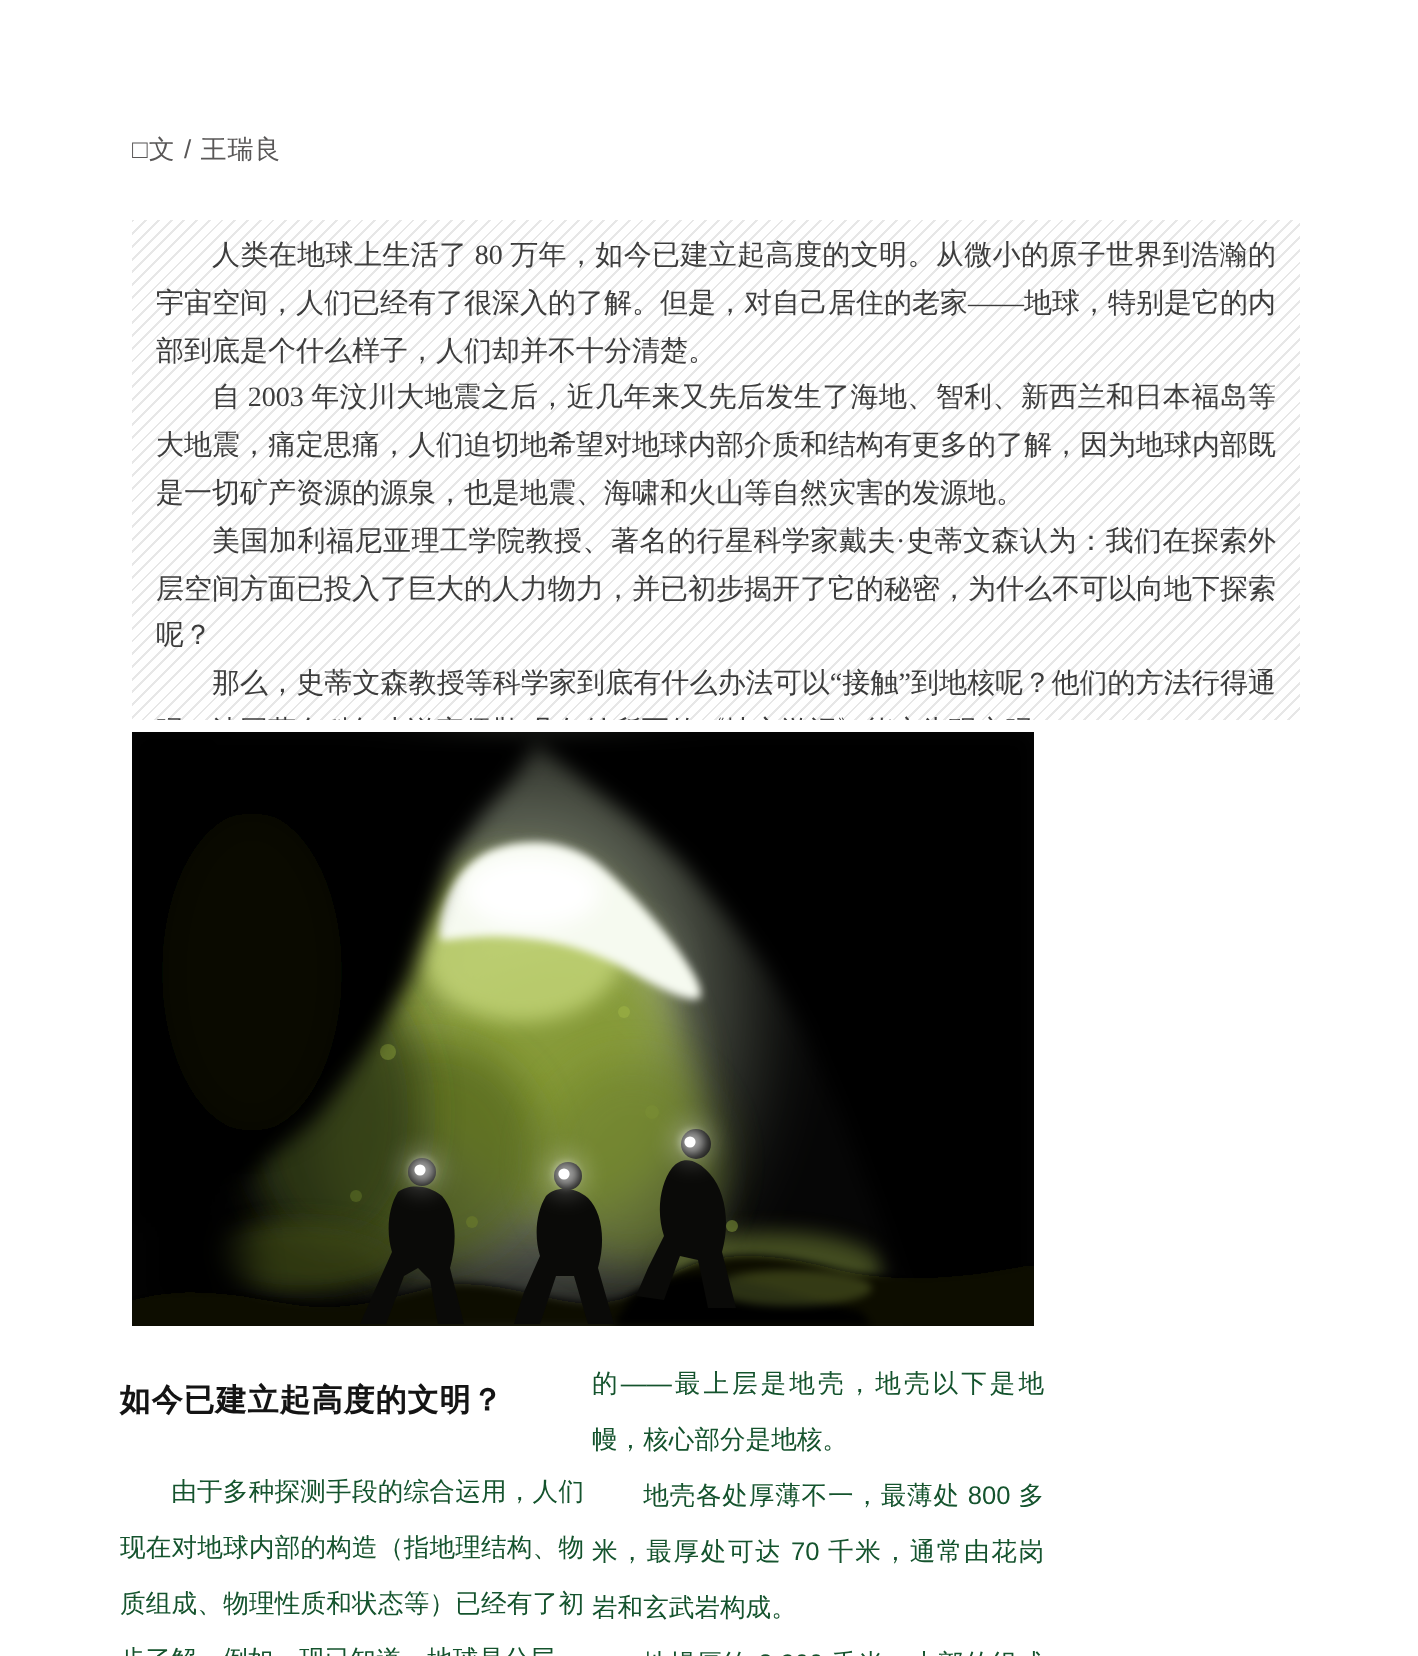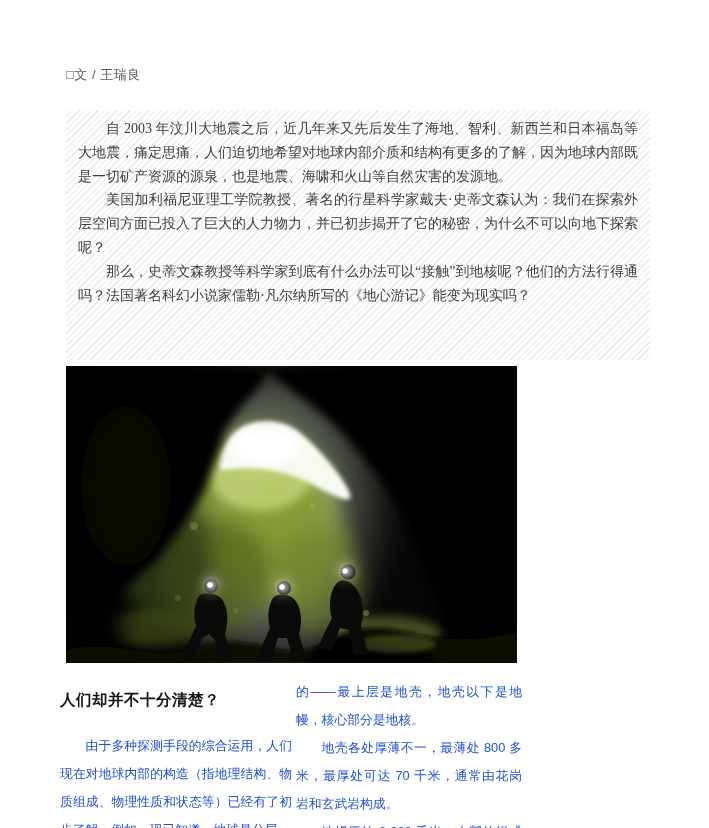--- a/index.html
+++ b/index.html
@@ -26,39 +26,40 @@
   }
   .intro-box p{margin:0;text-indent:2em;}
   .photo{
     position:absolute;left:66px;top:366px;width:451px;height:297px;
     background:#050505;overflow:hidden;
   }
   .photo svg{display:block;width:100%;height:100%;}
   .col{position:absolute;color:#3f3f3f;}
   .col p{
     margin:0;font-size:12.8px;line-height:28px;text-align:justify;
-    text-indent:2em;color:#1d4ed8;
+    text-indent:2em;color:#14532d;
   }
   .col p.no-indent{text-indent:0;}
   .col-left{left:60px;top:690px;width:232px;}
   .col-right{left:296px;top:678px;width:226px;}
   .col-heading{
     margin:0 0 21px 0;font-size:15.5px;font-weight:bold;color:#141414;
     letter-spacing:0.5px;
   }
 </style>
 </head>
 <body>
 
 <div class="page">
 
 
   <div class="byline">□文 / 王瑞良</div>
 
   <div class="intro-box">
+    <p>人类在地球上生活了 80 万年，如今已建立起高度的文明。从微小的原子世界到浩瀚的宇宙空间，人们已经有了很深入的了解。但是，对自己居住的老家——地球，特别是它的内部到底是个什么样子，人们却并不十分清楚。</p>
     <p>自 2003 年汶川大地震之后，近几年来又先后发生了海地、智利、新西兰和日本福岛等大地震，痛定思痛，人们迫切地希望对地球内部介质和结构有更多的了解，因为地球内部既是一切矿产资源的源泉，也是地震、海啸和火山等自然灾害的发源地。</p>
     <p>美国加利福尼亚理工学院教授、著名的行星科学家戴夫·史蒂文森认为：我们在探索外层空间方面已投入了巨大的人力物力，并已初步揭开了它的秘密，为什么不可以向地下探索呢？</p>
     <p>那么，史蒂文森教授等科学家到底有什么办法可以“接触”到地核呢？他们的方法行得通吗？法国著名科幻小说家儒勒·凡尔纳所写的《地心游记》能变为现实吗？</p>
   </div>
 
   <div class="photo">
     <svg viewBox="0 0 451 297" preserveAspectRatio="none">
       <defs>
         <radialGradient id="mist" cx="50%" cy="42%" r="62%">
           <stop offset="0%" stop-color="#e2e9d4" stop-opacity="0.95"></stop>
@@ -144,21 +145,21 @@
         <circle cx="217" cy="221" r="6" fill="#ffffff" opacity="0.5" filter="url(#b2)"></circle>
         <circle cx="216" cy="221" r="2.8" fill="#ffffff"></circle>
         <circle cx="280" cy="205" r="12" fill="#ffffff" opacity="0.18" filter="url(#b5)"></circle>
         <circle cx="280" cy="205" r="6" fill="#ffffff" opacity="0.5" filter="url(#b2)"></circle>
         <circle cx="279" cy="205" r="2.8" fill="#ffffff"></circle>
       </g>
     </svg>
   </div>
 
   <div class="col col-left">
-    <h2 class="col-heading">人们却并不十分清楚？</h2>
+    <h2 class="col-heading">如今已建立起高度的文明？</h2>
     <p>由于多种探测手段的综合运用，人们现在对地球内部的构造（指地理结构、物质组成、物理性质和状态等）已经有了初步了解。例如，现已知道，地球是分层</p>
   </div>
 
   <div class="col col-right">
     <p class="no-indent">的——最上层是地壳，地壳以下是地幔，核心部分是地核。</p>
     <p>地壳各处厚薄不一，最薄处 800 多米，最厚处可达 70 千米，通常由花岗岩和玄武岩构成。</p>
     <p>地幔厚约 2 900 千米，上部的组成成</p>
   </div>
 
 </div>

